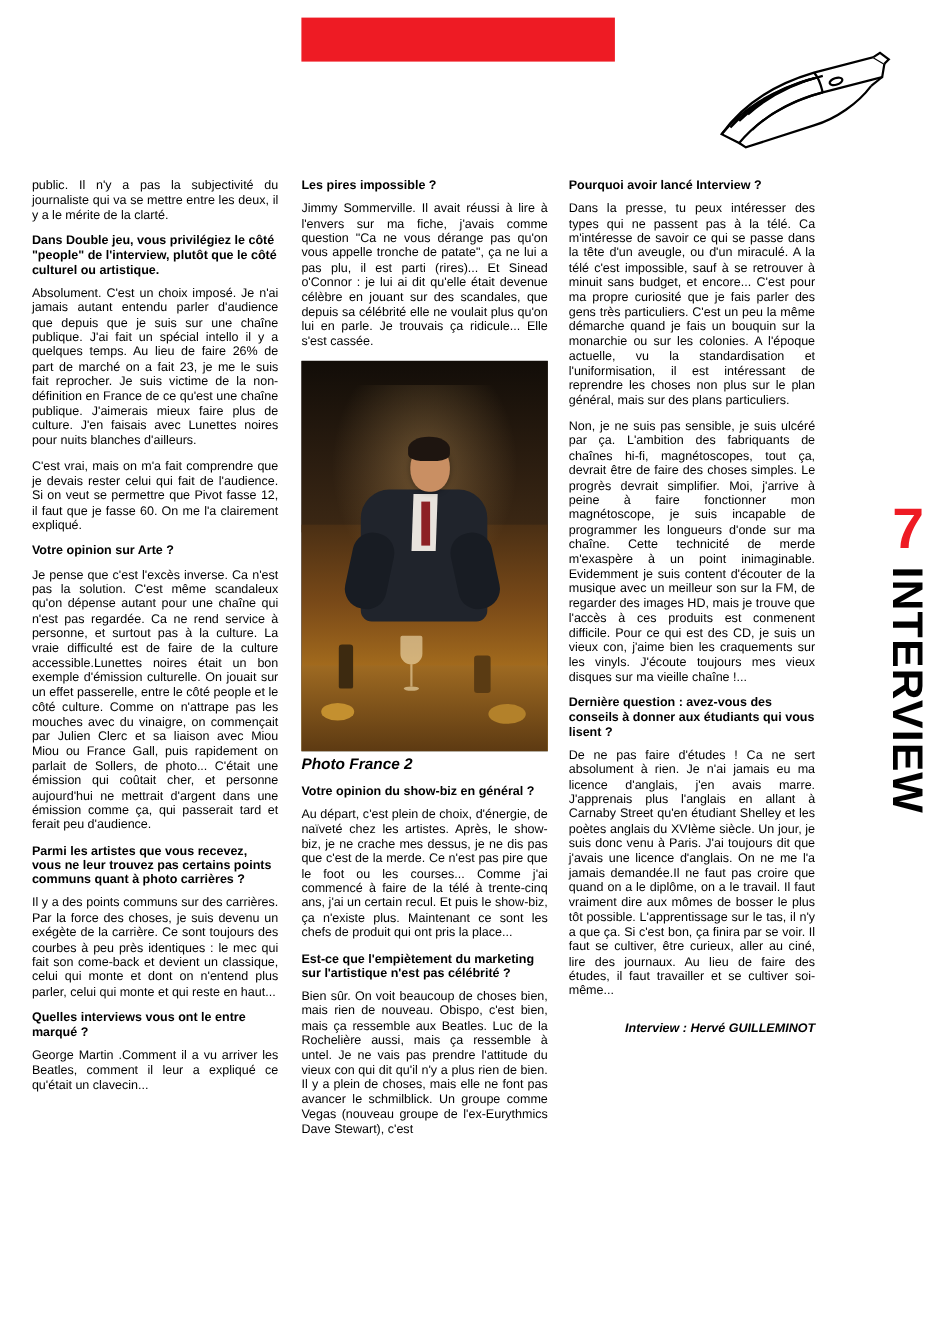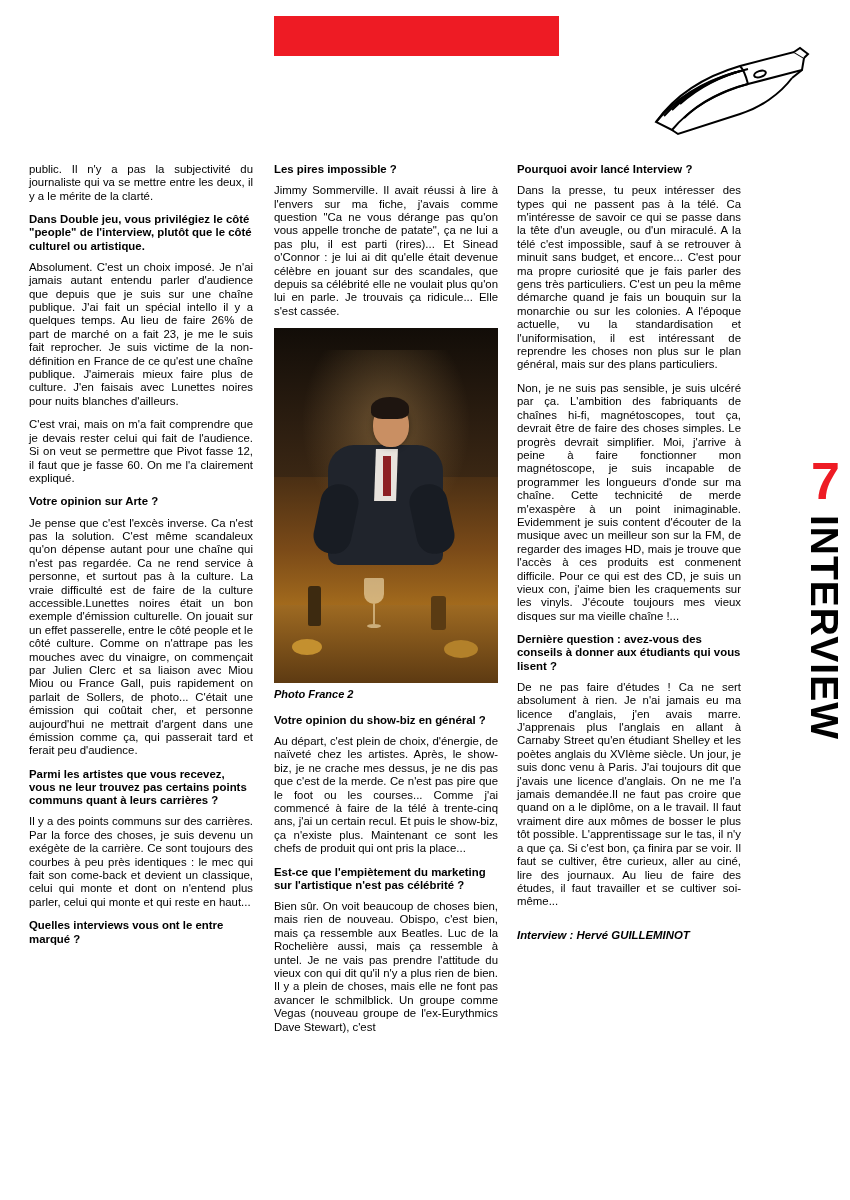--- a/index.html
+++ b/index.html
@@ -166,21 +166,21 @@
     position: absolute; left: 8%; bottom: 8%; width: 30px; height: 16px;
     background: #c4902f; border-radius: 50%;
   }
   .photo .deco2 {
     position: absolute; left: 76%; bottom: 7%; width: 34px; height: 18px;
     background: #b3812a; border-radius: 50%;
   }
   .photo-credit {
     font-style: italic;
     font-weight: bold;
-    font-size: 11px;
+    font-size: 14px;
     margin-top: 5px;
     margin-bottom: 12px;
   }
 
   
   .vert-block {
     position: absolute;
     right: 6px;
     top: 455px;
     width: 46px;
@@ -203,21 +203,21 @@
     color: #000;
     writing-mode: vertical-rl;
     text-orientation: mixed;
     line-height: 44px;
   }
 
   .signature {
     font-style: italic;
     font-weight: bold;
     font-size: 11.4px;
-    text-align: left;
+    text-align: right;
     margin-top: 20px;
   }
 </style>
 </head>
 <body>
 
 <div class="page">
 
   <div class="header">
     <div class="red-bar"></div>
@@ -246,24 +246,25 @@
     <p class="q"><span>Dans </span><span class="it">Double jeu</span><span>, vous privilégiez le côté "people" de l'interview, plutôt que le côté culturel ou artistique.</span></p>
 
     <p><span>Absolument. C'est un choix imposé. Je n'ai jamais autant entendu parler d'audience que depuis que je suis sur une chaîne publique. J'ai fait un spécial intello il y a quelques temps. Au lieu de faire 26% de part de marché on a fait 23, je me le suis fait reprocher. Je suis victime de la non-définition en France de ce qu'est une chaîne publique. J'aimerais mieux faire plus de culture. J'en faisais avec </span><span class="it">Lunettes noires pour nuits blanches</span><span> d'ailleurs.</span></p>
 
     <p>C'est vrai, mais on m'a fait comprendre que je devais rester celui qui fait de l'audience. Si on veut se permettre que Pivot fasse 12, il faut que je fasse 60. On me l'a clairement expliqué.</p>
 
     <p class="q"><span>Votre opinion sur </span><span class="it">Arte</span><span> ?</span></p>
 
     <p><span>Je pense que c'est l'excès inverse. Ca n'est pas la solution. C'est même scandaleux qu'on dépense autant pour une chaîne qui n'est pas regardée. Ca ne rend service à personne, et surtout pas à la culture. La vraie difficulté est de faire de la culture accessible.</span><span class="it">Lunettes noires</span><span> était un bon exemple d'émission culturelle. On jouait sur un effet passerelle, entre le côté people et le côté culture. Comme on n'attrape pas les mouches avec du vinaigre, on commençait par Julien Clerc et sa liaison avec Miou Miou ou France Gall, puis rapidement on parlait de Sollers, de photo... C'était une émission qui coûtait cher, et personne aujourd'hui ne mettrait d'argent dans une émission comme ça, qui passerait tard et ferait peu d'audience.</span></p>
 
-    <p class="q">Parmi les artistes que vous recevez, vous ne leur trouvez pas certains points communs quant à leurs carrières ?</p>
+    <p class="q">Parmi les artistes que vous recevez, vous ne leur trouvez pas certains points communs quant à photo carrières ?</p>
     <p>Il y a des points communs sur des carrières. Par la force des choses, je suis devenu un exégète de la carrière. Ce sont toujours des courbes à peu près identiques : le mec qui fait son come-back et devient un classique, celui qui monte et dont on n'entend plus parler, celui qui monte et qui reste en haut...</p>
 
     <p class="q">Quelles interviews vous ont le entre marqué ?</p>
+    <p>George Martin .Comment il a vu arriver les Beatles, comment il leur a expliqué ce qu'était un clavecin...</p>
   </div>
 
   <div class="col col2">
 
     <p class="q">Les pires impossible ?</p>
     <p><span>Jimmy Sommerville. Il avait réussi à lire à l'envers sur ma fiche, j'avais comme question "Ca ne vous dérange pas qu'on vous appelle tronche de patate", ça ne lui a pas plu, il est parti (</span><span class="it">rires</span><span>)... Et Sinead o'Connor : je lui ai dit qu'elle était devenue célèbre en jouant sur des scandales, que depuis sa célébrité elle ne voulait plus qu'on lui en parle. Je trouvais ça ridicule... Elle s'est cassée.</span></p>
 
     <div class="photo-wrap">
       <div class="photo">
         <div class="bg-top"></div>

